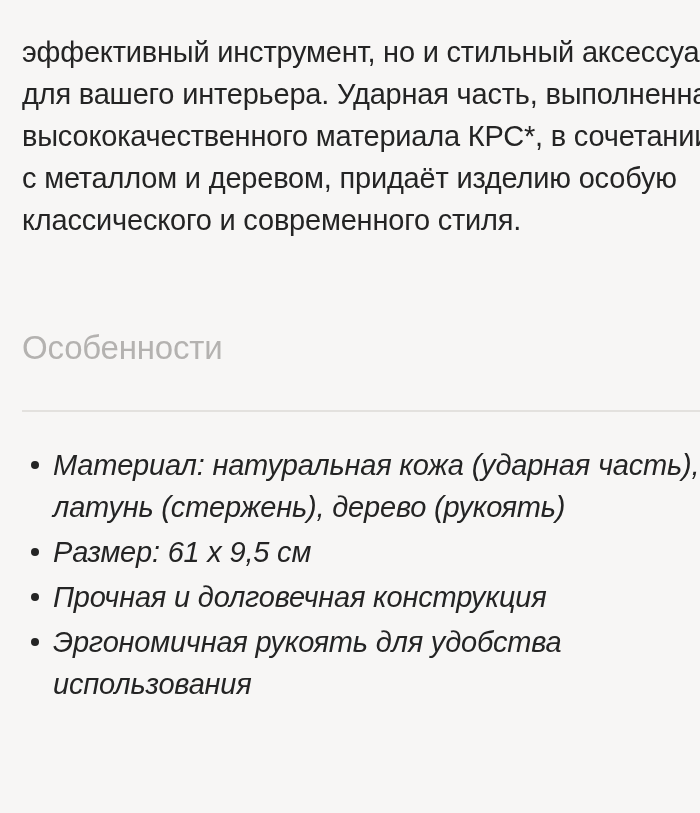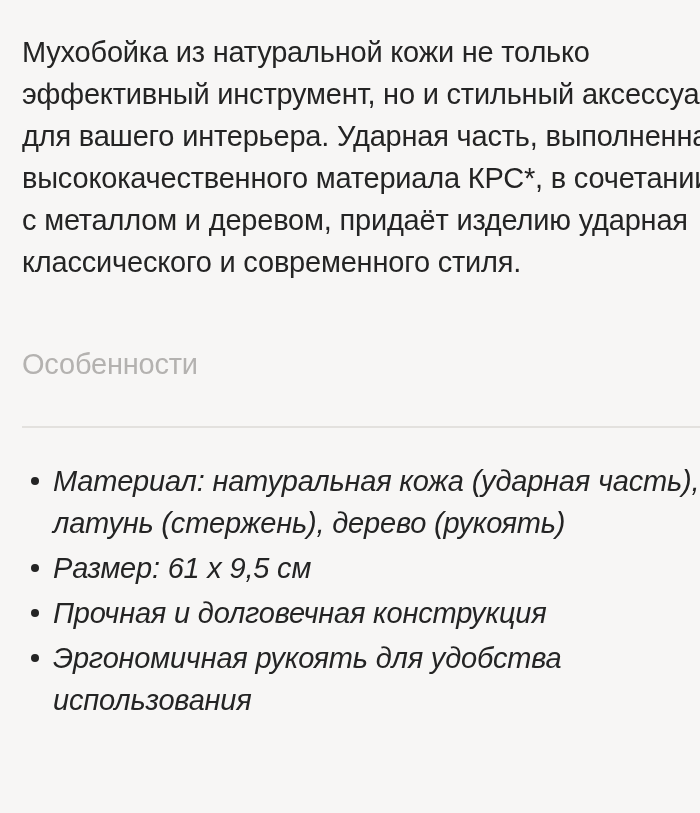--- a/index.html
+++ b/index.html
@@ -21,23 +21,23 @@
     padding-top: 31px;
     padding-left: 22px;
     font-size: 29px;
     line-height: 42px;
     letter-spacing: -0.2px;
   }
   .description .line {
     white-space: nowrap;
   }
   .section-heading {
-    margin-top: 60px;
+    margin-top: 86px;
     padding-left: 22px;
-    font-size: 29px;
+    font-size: 33px;
     line-height: 42px;
     letter-spacing: -0.2px;
     color: #b4b2b0;
   }
   .divider {
     margin-top: 41px;
     margin-left: 22px;
     height: 2px;
     background: #e3e1de;
   }
@@ -66,25 +66,24 @@
   .feature-item .line {
     white-space: nowrap;
   }
 </style>
 </head>
 <body>
 
 <div class="page">
 
   <div class="description">
-    <div class="line">Мухобойка из натуральной кожи не только</div>
     <div class="line">эффективный инструмент, но и стильный аксессуар</div>
     <div class="line">для вашего интерьера. Ударная часть, выполненная</div>
     <div class="line">высококачественного материала КРС*, в сочетании</div>
-    <div class="line">с металлом и деревом, придаёт изделию ударная</div>
+    <div class="line">с металлом и деревом, придаёт изделию особую</div>
     <div class="line">классического и современного стиля.</div>
   </div>
 
   <div class="section-heading">Особенности</div>
 
   <div class="divider"></div>
 
   <ul class="features-list">
     <li class="feature-item">
       <span class="bullet"></span>

